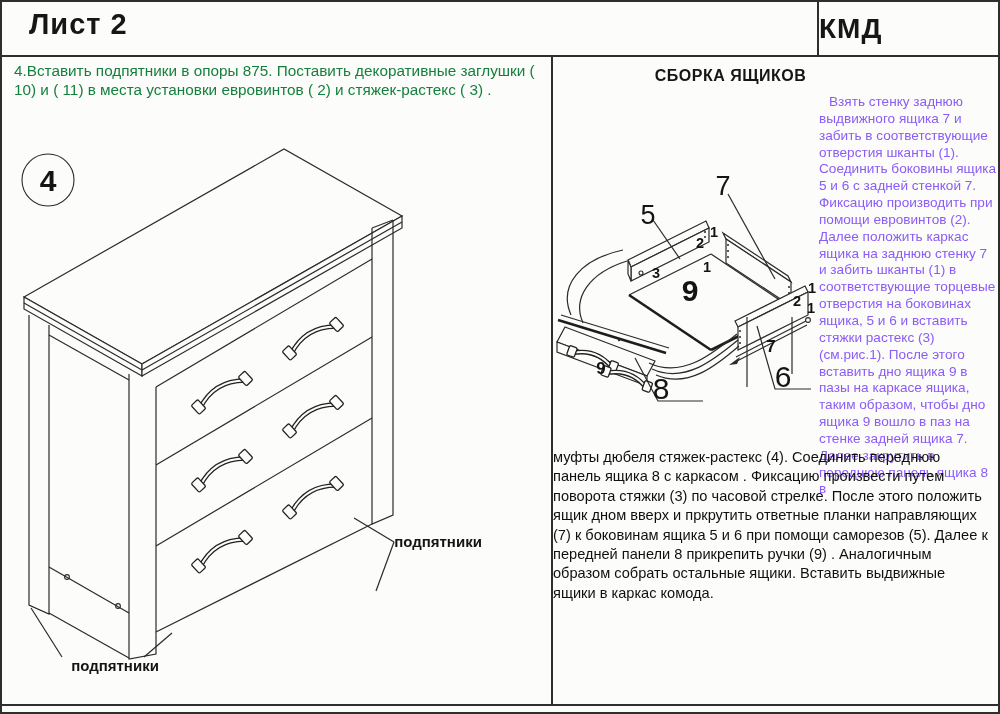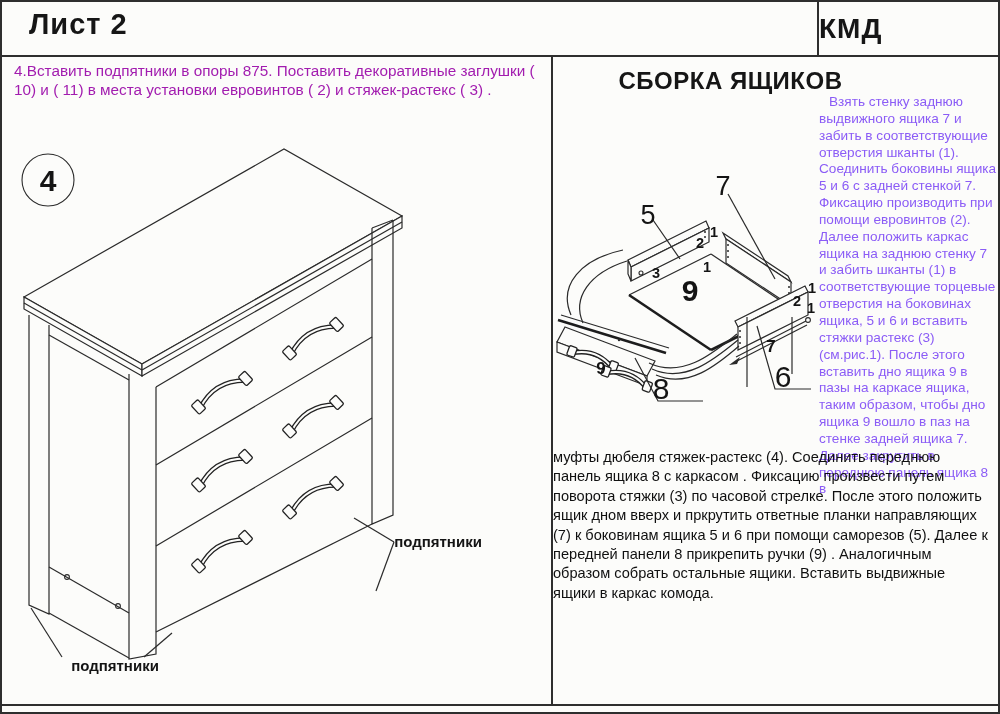--- a/index.html
+++ b/index.html
@@ -12,23 +12,23 @@
            border-left:2px solid #2e2e2e;display:flex;align-items:center;justify-content:flex-start;
            font-size:28px;font-weight:bold;letter-spacing:1px;}
   .top-rule{left:0;right:0;top:53px;height:2px;}
   .mid-divider{left:549px;top:53px;width:2px;height:650px;}
   .bottom-rule{left:0;right:0;top:702px;height:2px;}
 
   .left-pane{position:absolute;left:2px;top:55px;width:547px;height:647px;}
   .right-pane{position:absolute;left:551px;top:55px;width:445px;height:647px;}
 
   .instruction{position:absolute;left:10px;top:4px;width:534px;
-               font-size:15.3px;line-height:1.25;color:#a21caf;}
+               font-size:15.3px;line-height:1.25;color:#15803d;}
   .assembly-heading{position:absolute;left:0;top:10px;width:100%;box-sizing:border-box;
-                    padding-right:90px;text-align:center;font-size:24px;font-weight:bold;letter-spacing:.5px;}
+                    padding-right:90px;text-align:center;font-size:16px;font-weight:bold;letter-spacing:.5px;}
   .col-text{position:absolute;left:266px;top:37px;width:178px;
             font-size:13.6px;line-height:1.24;color:#8b5cf6;text-indent:10px;}
   .bottom-text{position:absolute;left:0;top:391px;width:438px;
                font-size:14.6px;line-height:1.33;color:#101010;}
 
   svg{position:absolute;left:0;top:0;}
   .ln{stroke:#2a2a2a;stroke-width:1.2;fill:none;}
   .ln-thick{stroke:#1d1d1d;stroke-width:2.6;fill:none;}
   .face{fill:#fcfcfa;stroke:#2a2a2a;stroke-width:1.2;}
   .hole{fill:#2a2a2a;stroke:none;}

